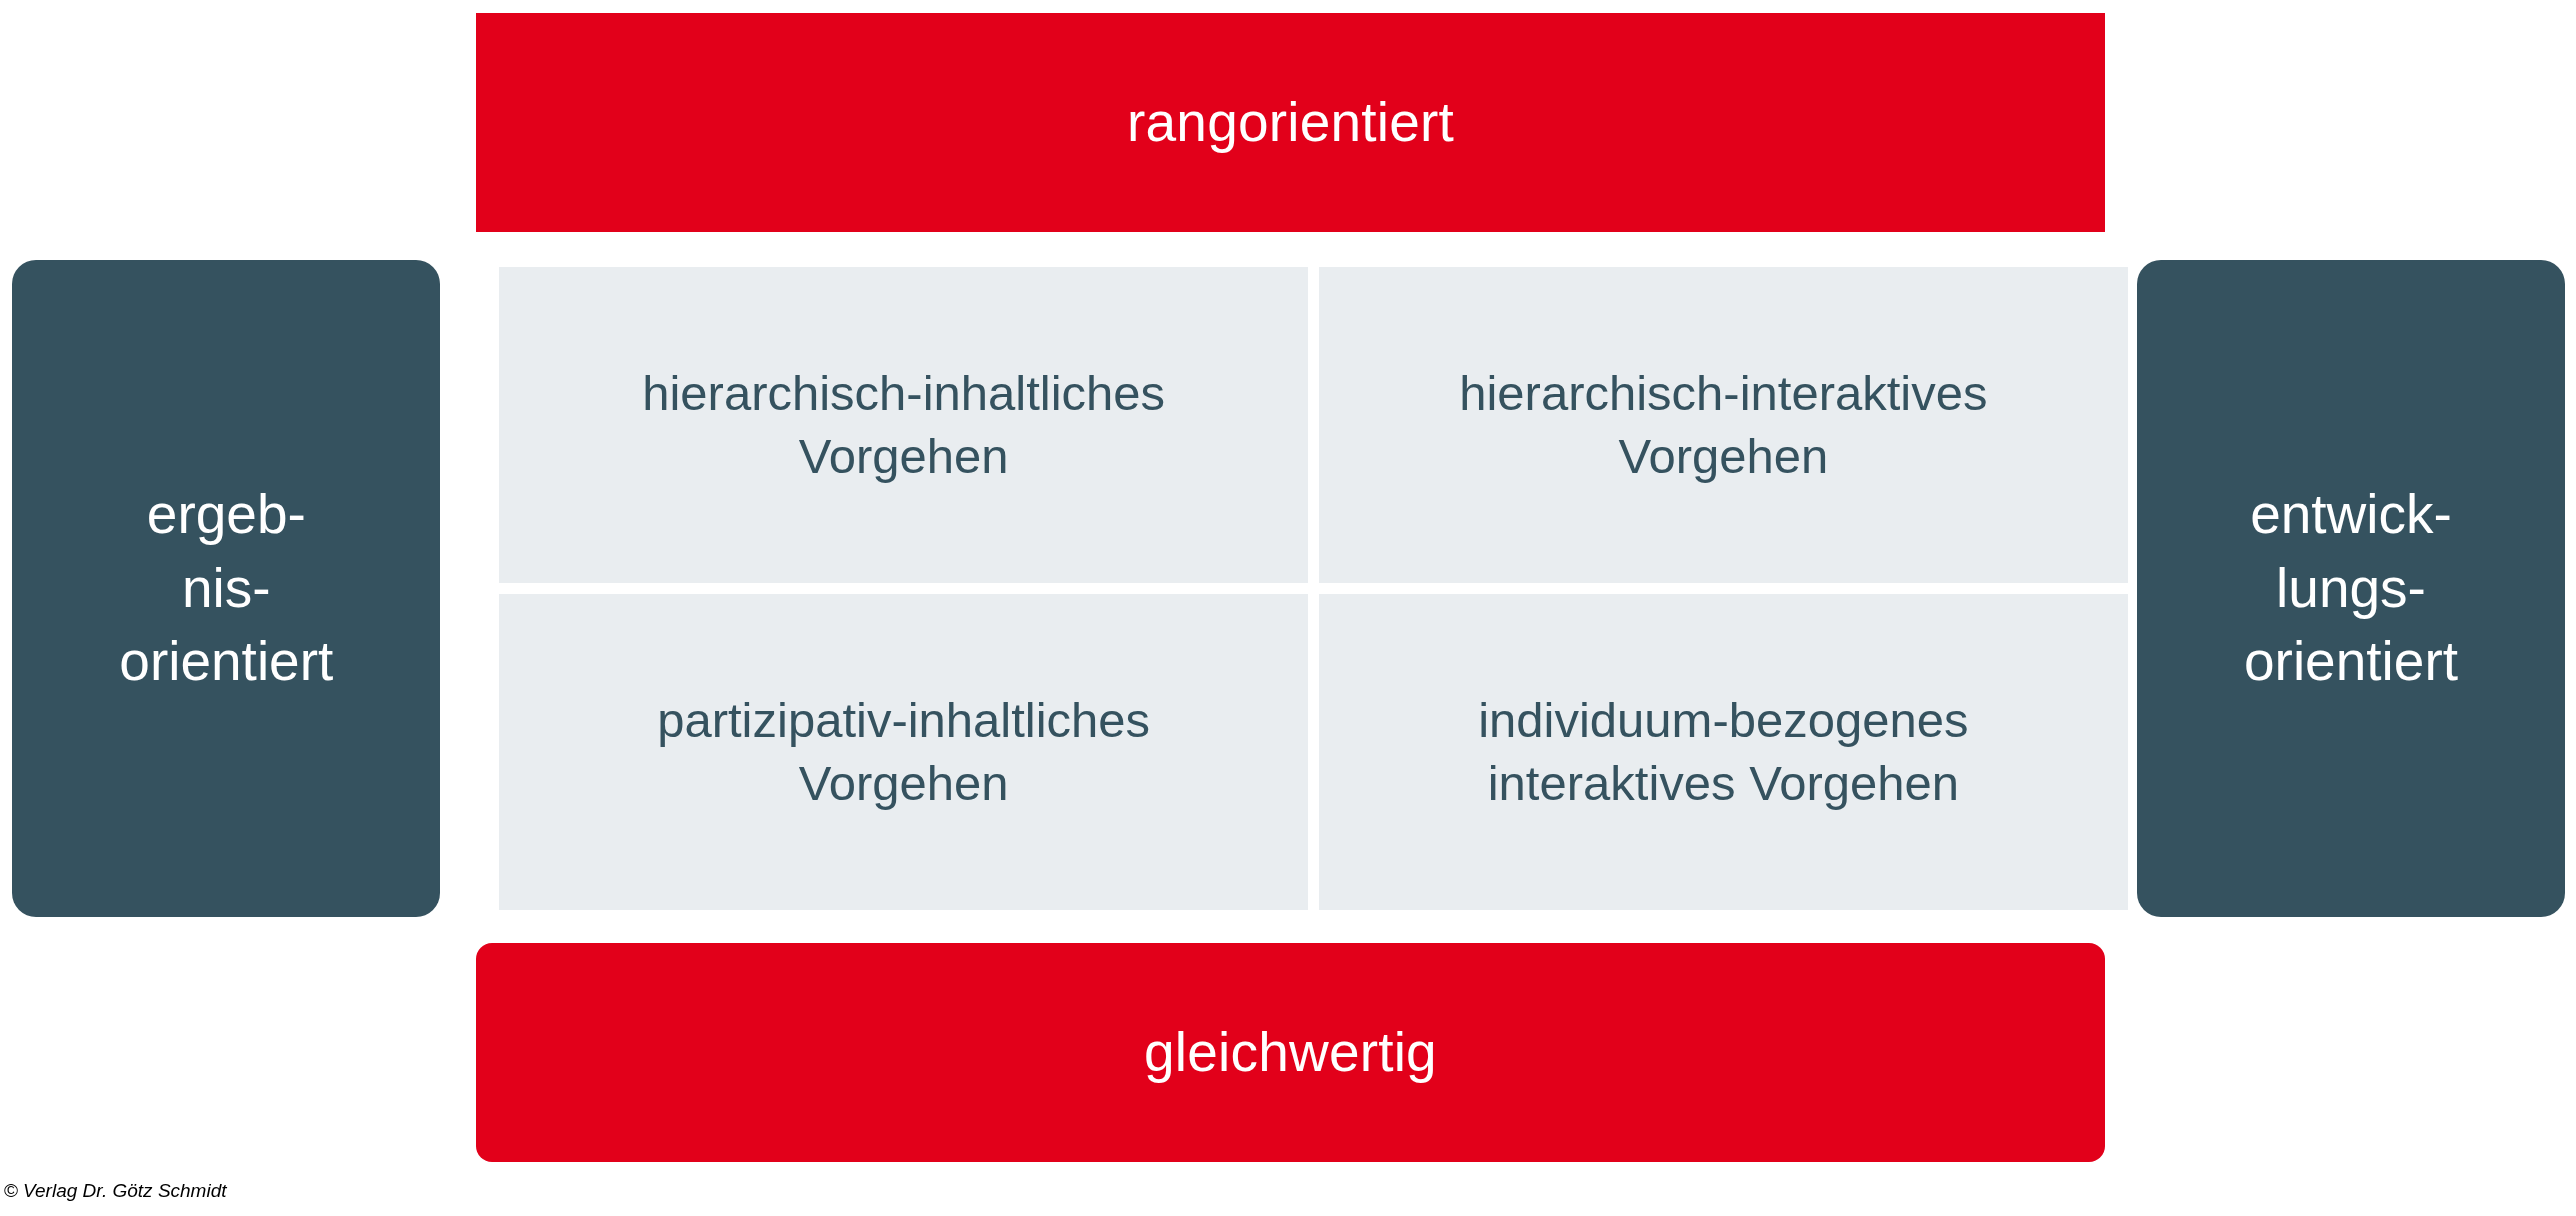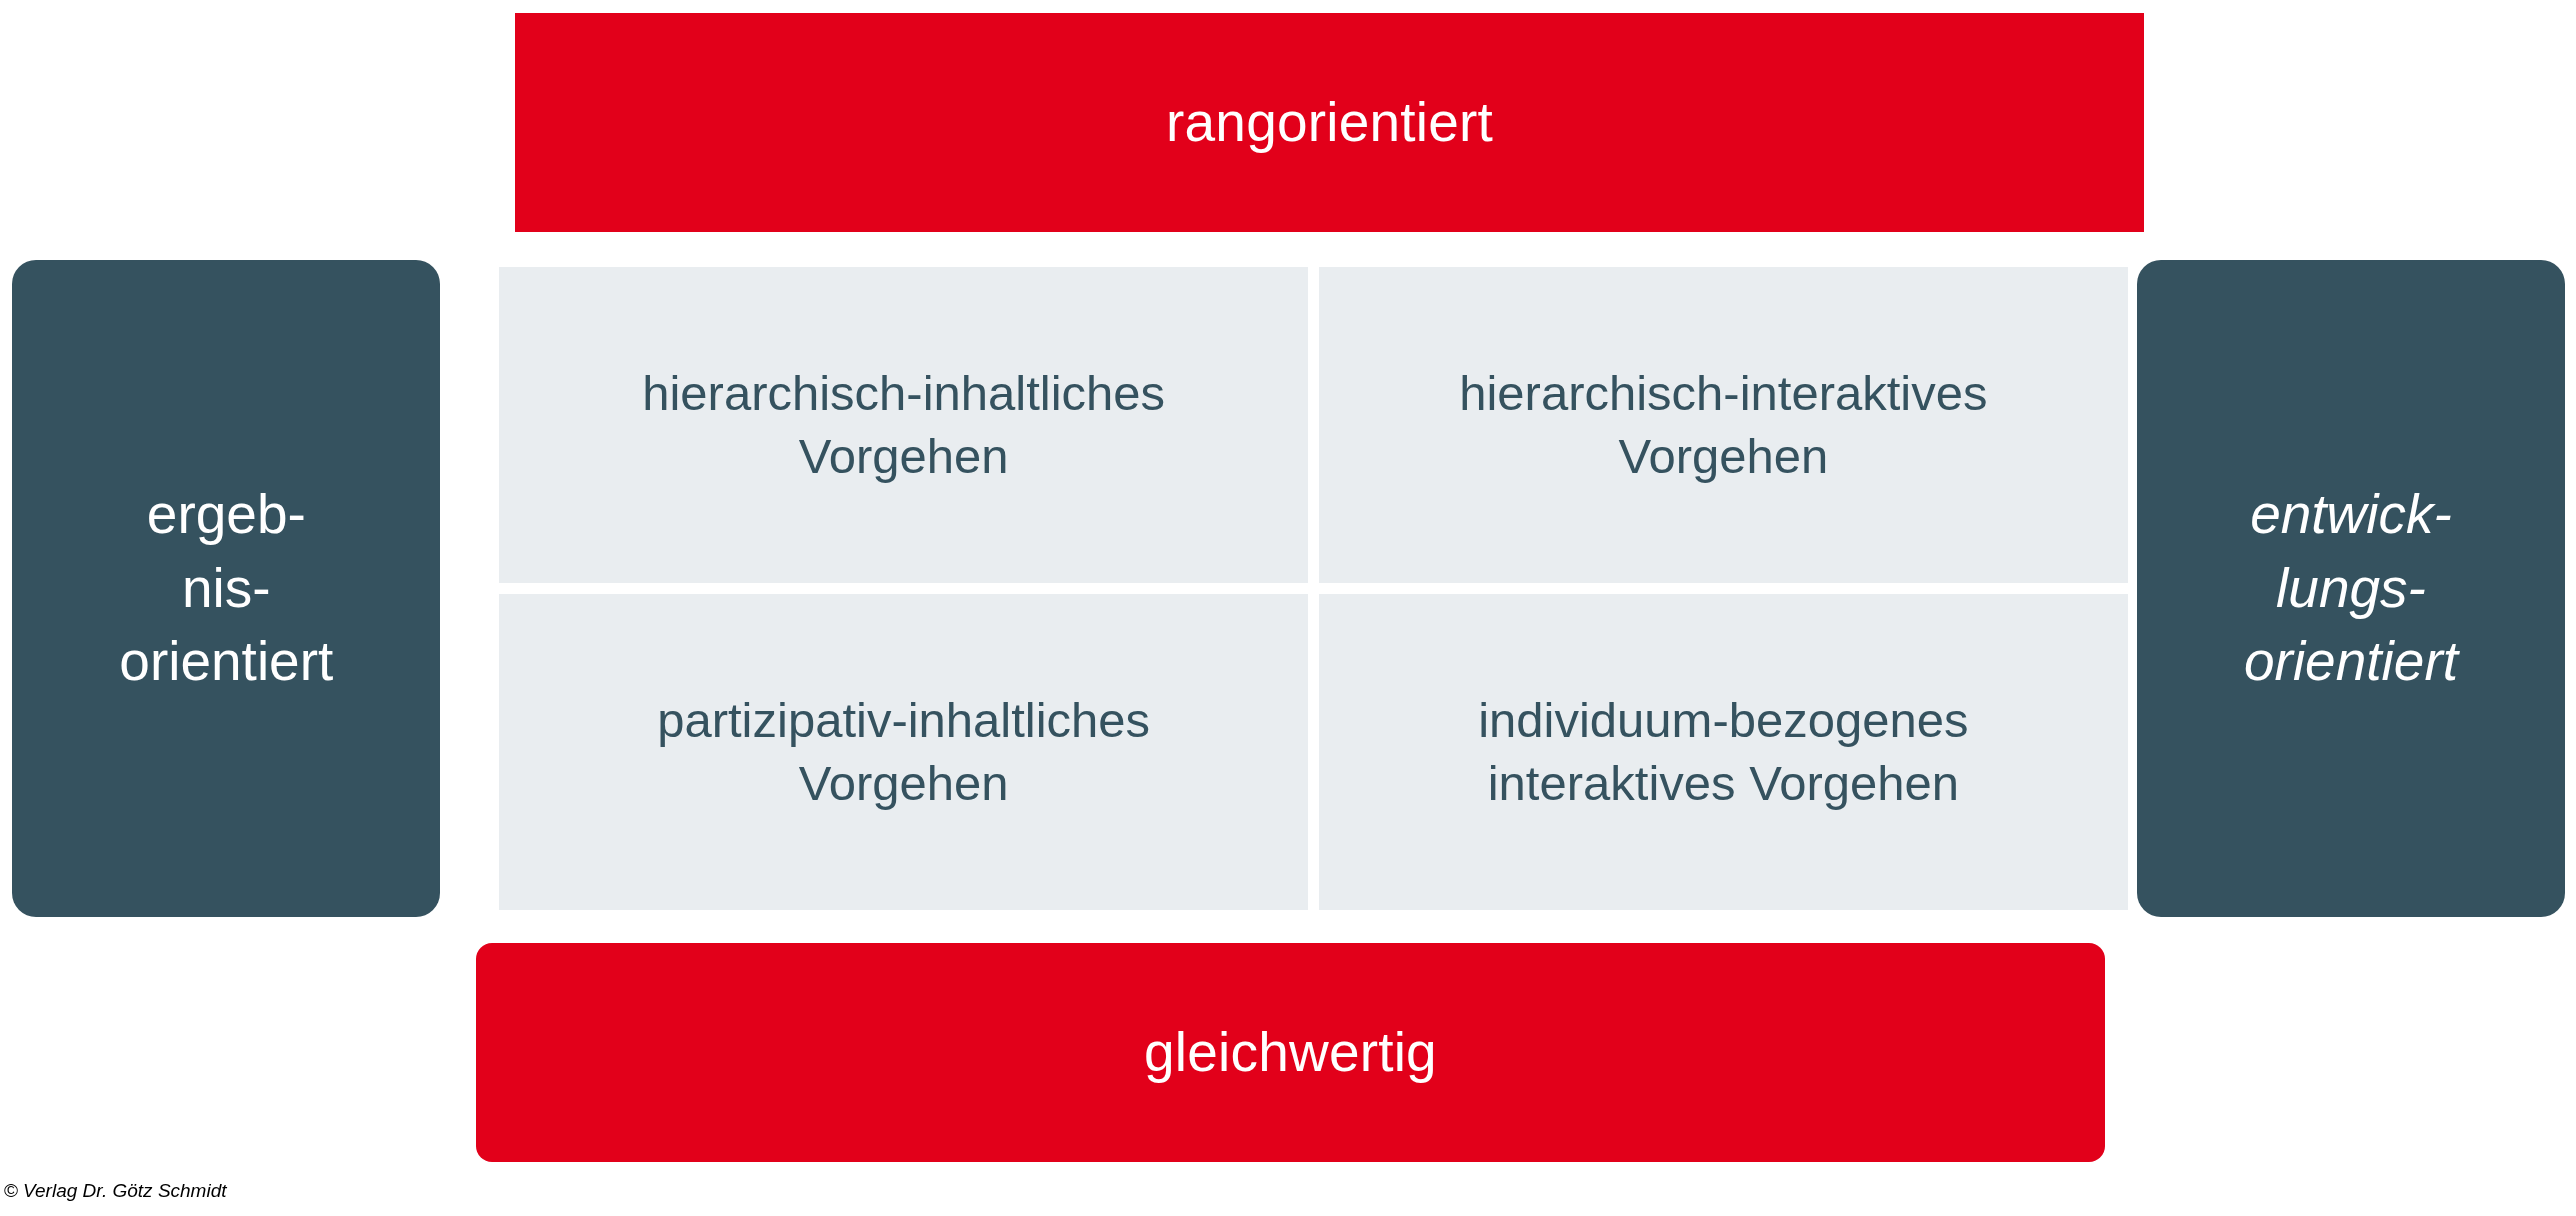--- a/index.html
+++ b/index.html
@@ -24,21 +24,21 @@
     position: absolute;
     left: 476px;
     width: 1629px;
     height: 219px;
     background: #e2001a;
     display: flex;
     align-items: center;
     justify-content: center;
     box-sizing: border-box;
   }
-  #banner-top    { top: 13.2px; margin-left: 39px; }
+  #banner-top    { top: 13.2px; }
   #banner-bottom { top: 943px; border-radius: 16px; }
 
   .banner-label {
     color: #ffffff;
     font-size: 55px;
     font-weight: 400;
     line-height: 1.15;
     letter-spacing: 0.2px;
     text-align: center;
     white-space: nowrap;
@@ -51,21 +51,21 @@
     width: 428px;
     height: 657px;
     background: #35525f;
     display: flex;
     align-items: center;
     justify-content: center;
     box-sizing: border-box;
     border-radius: 24px;
   }
   #side-panel-left  { left: 12.3px; }
-  #side-panel-right { left: 2137px; font-style: italic; }
+  #side-panel-right { left: 2137px; }
 
   .side-label {
     color: #ffffff;
     font-size: 55px;
     font-weight: 400;
     line-height: 1.34;
     text-align: center;
   }
   .side-label .ln { display: block; }
 

